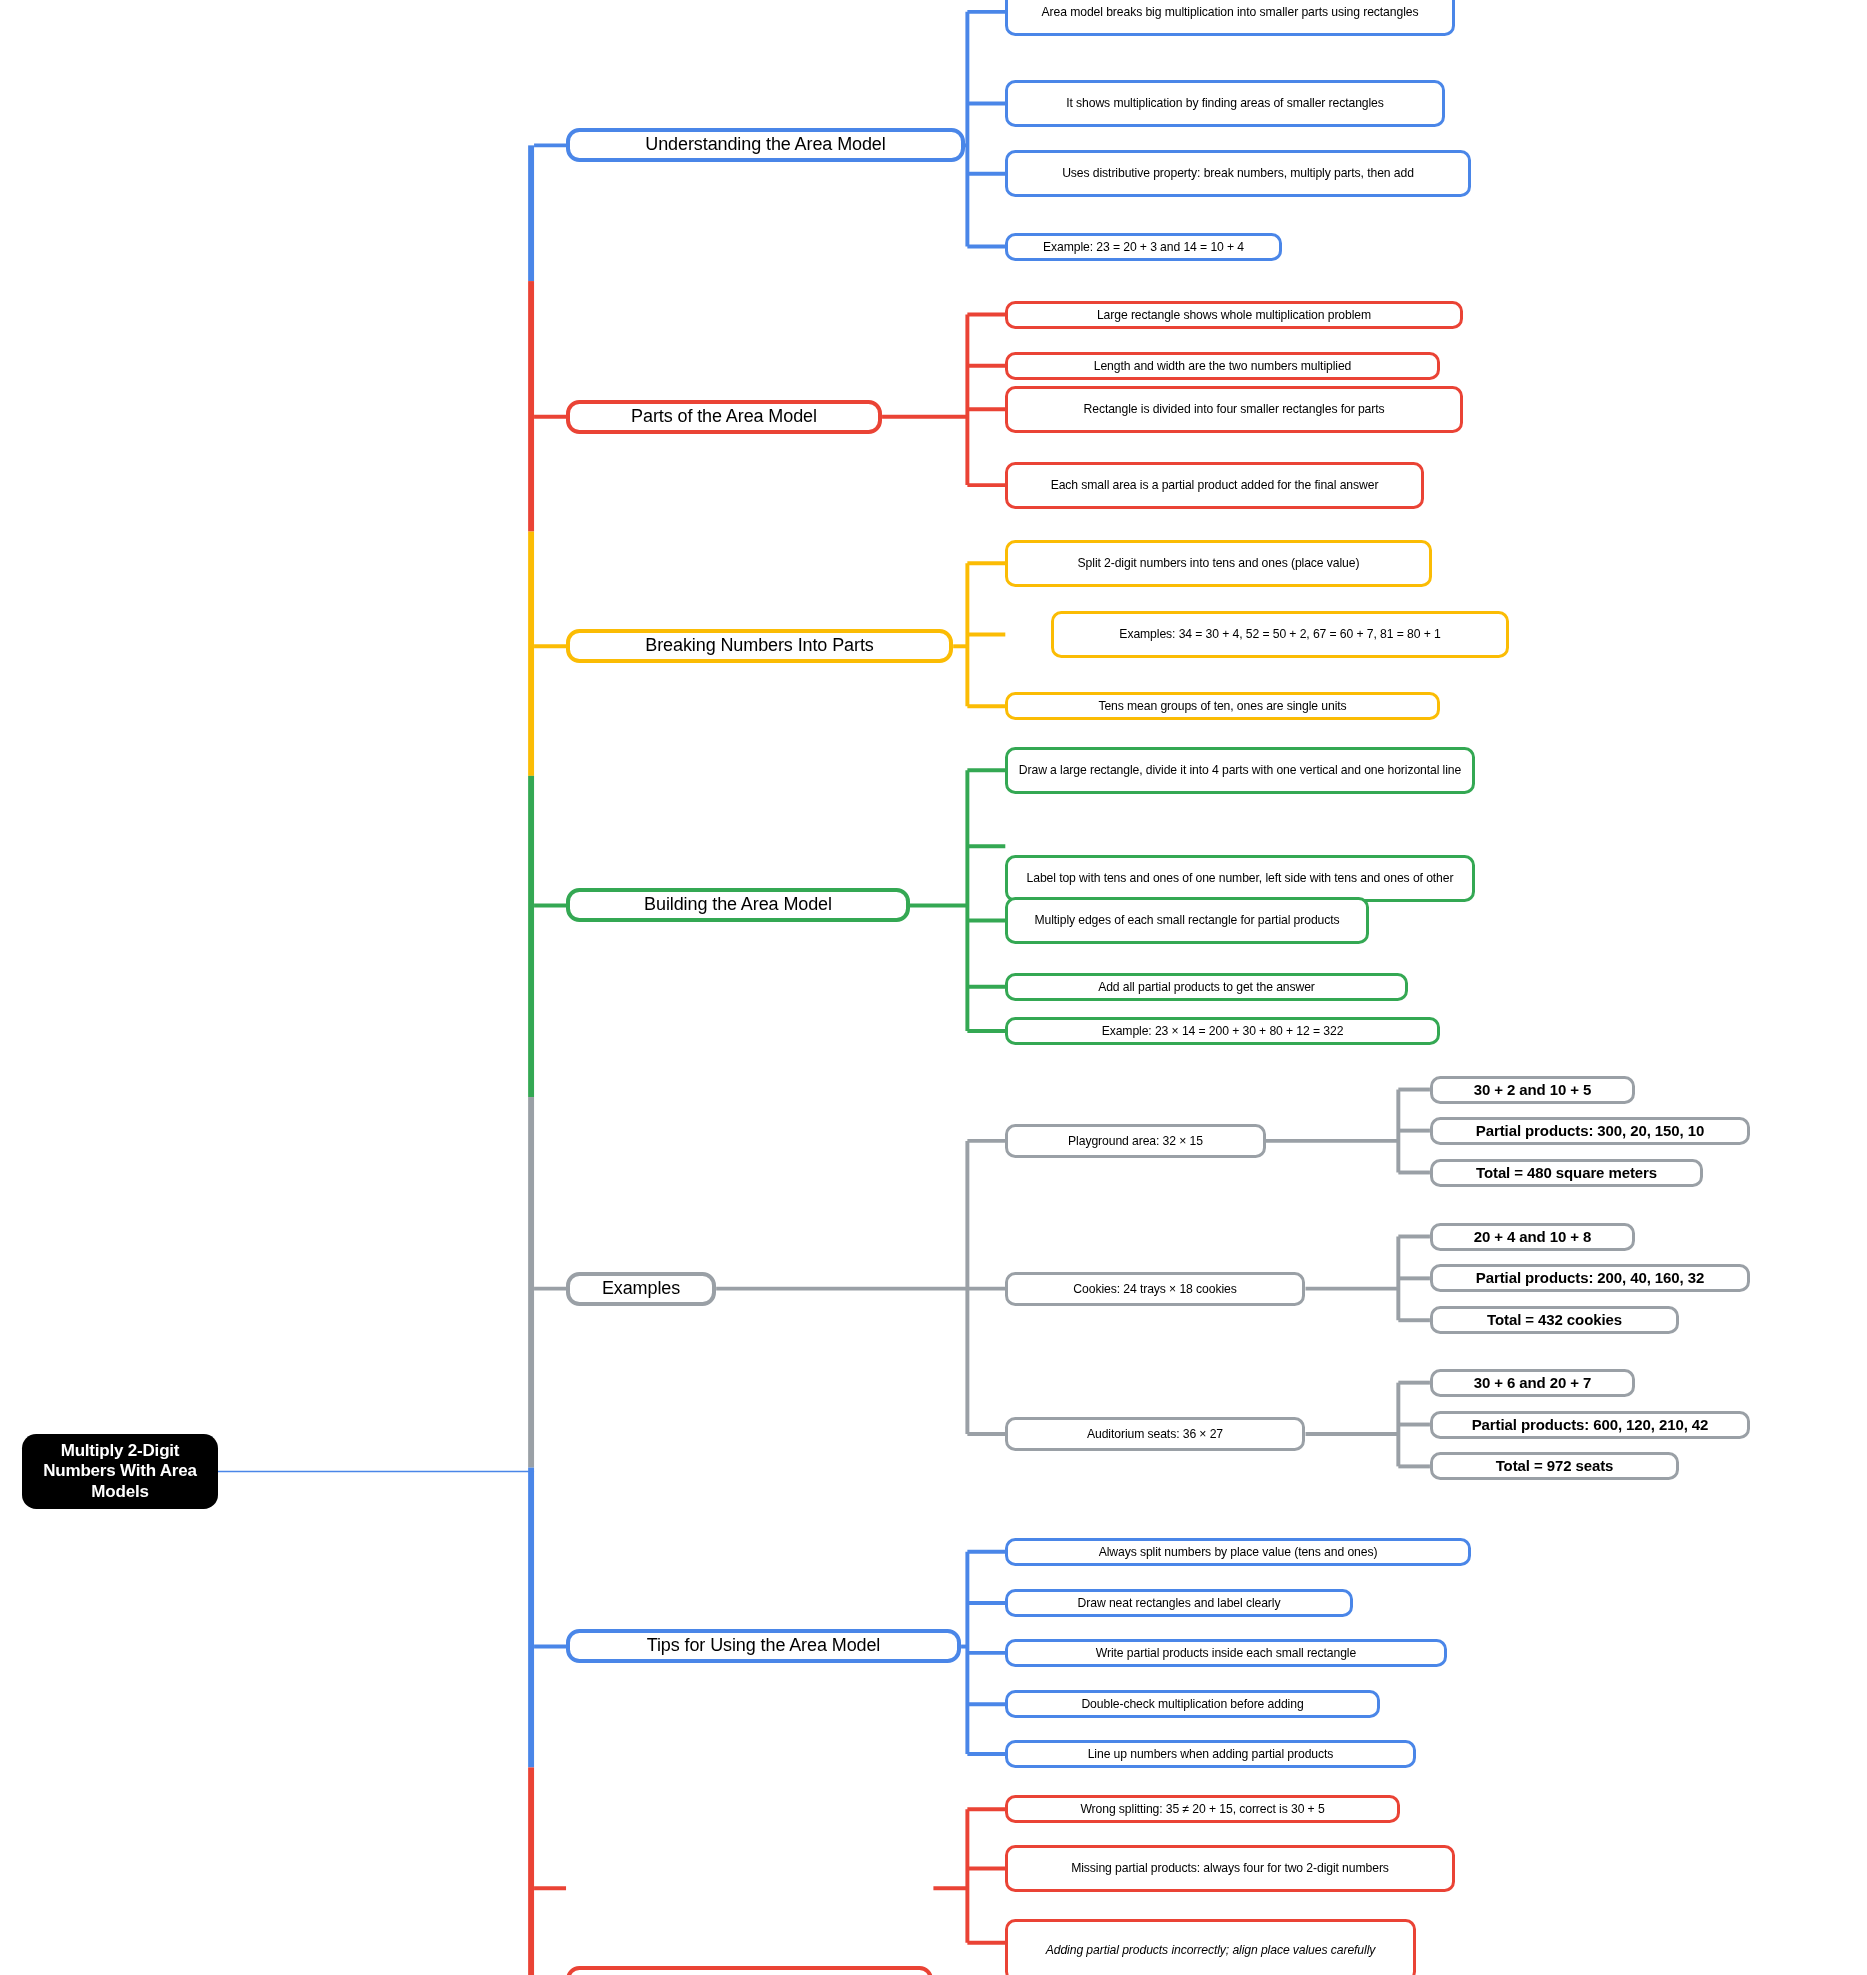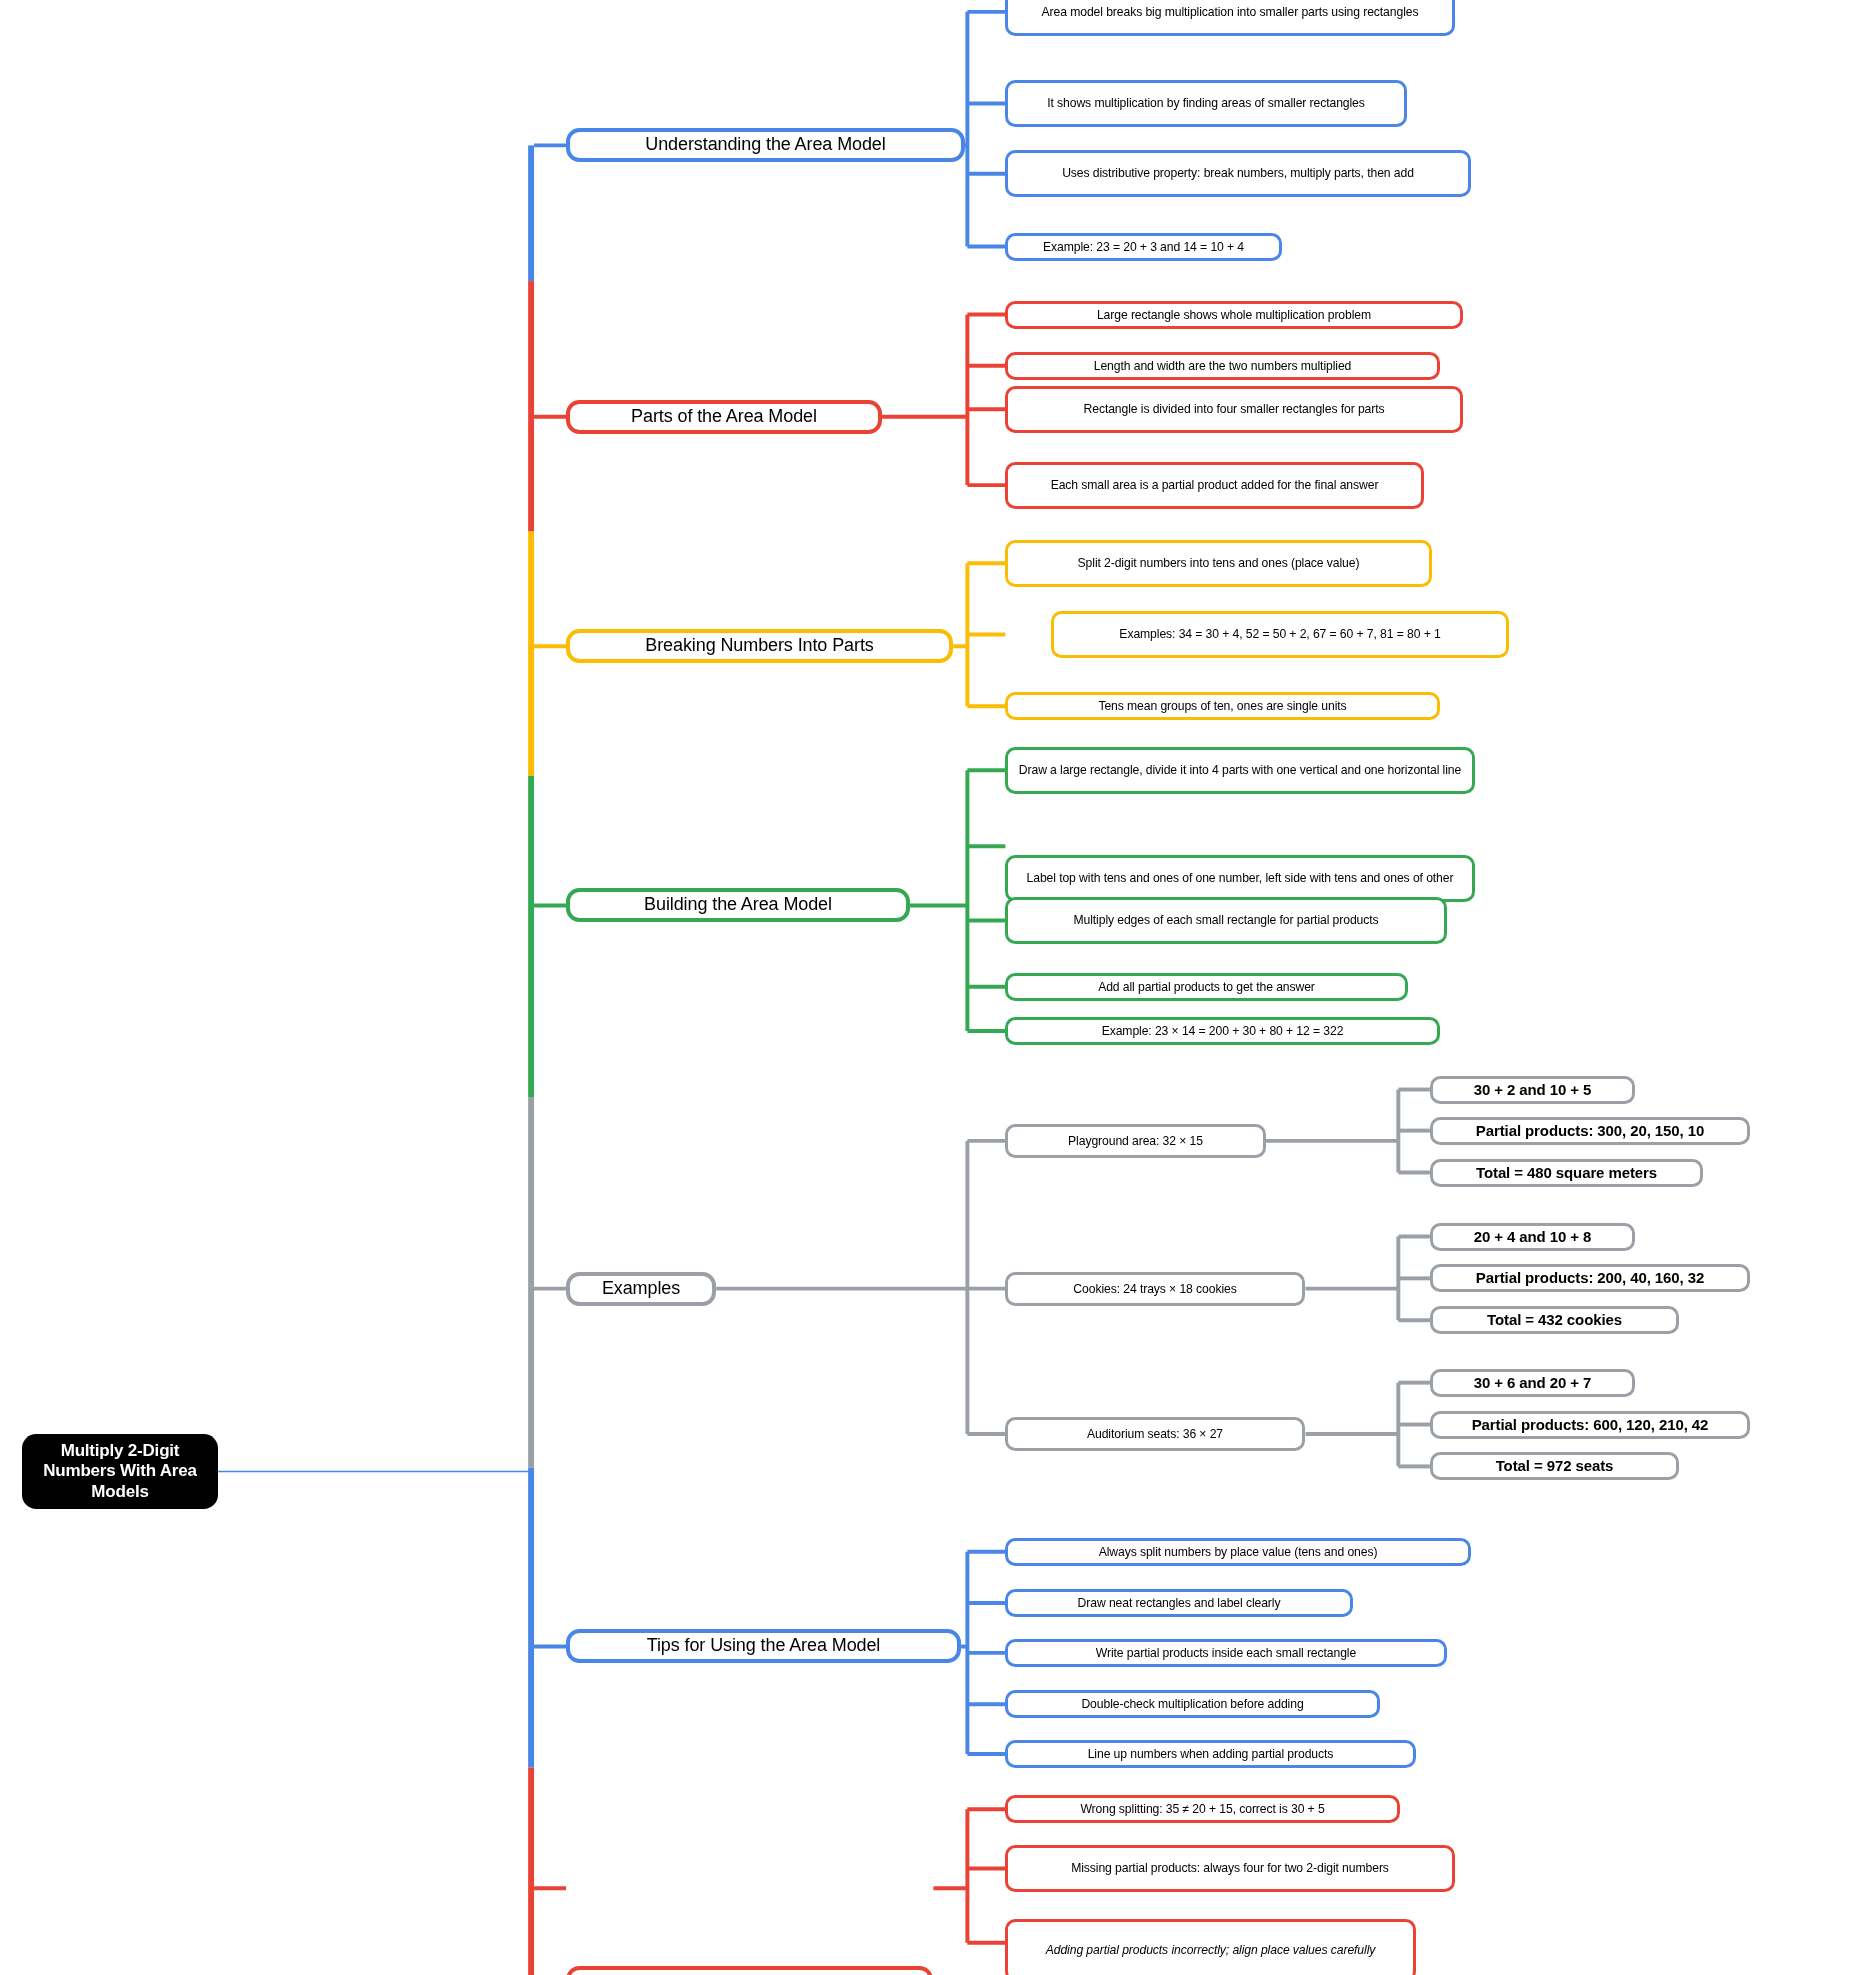--- a/index.html
+++ b/index.html
@@ -167,21 +167,21 @@
 
   <div class="root-node">Multiply 2-Digit Numbers With Area Models</div>
 
   <div id="nodes">
       <div class="node l1" style="left: 566px; top: 128px; width: 399px; height: 34px; border-color: rgb(74, 134, 232);">
         <span>Understanding the Area Model</span>
       </div>
       <div class="node l2" style="left: 1005px; top: -11.5px; width: 450px; height: 47px; border-color: rgb(74, 134, 232);">
         <span>Area model breaks big multiplication into smaller parts using rectangles</span>
       </div>
-      <div class="node l2" style="left: 1005px; top: 80px; width: 402px; height: 47px; border-color: rgb(74, 134, 232);">
+      <div class="node l2" style="left: 1005px; top: 80px; width: 440px; height: 47px; border-color: rgb(74, 134, 232);">
         <span>It shows multiplication by finding areas of smaller rectangles</span>
       </div>
       <div class="node l2" style="left: 1005px; top: 150px; width: 466px; height: 47px; border-color: rgb(74, 134, 232);">
         <span>Uses distributive property: break numbers, multiply parts, then add</span>
       </div>
       <div class="node l2" style="left: 1005px; top: 233px; width: 277px; height: 28px; border-color: rgb(74, 134, 232);">
         <span>Example: 23 = 20 + 3 and 14 = 10 + 4</span>
       </div>
       <div class="node l1" style="left: 566px; top: 400px; width: 316px; height: 34px; border-color: rgb(234, 67, 53);">
         <span>Parts of the Area Model</span>
@@ -212,21 +212,21 @@
       </div>
       <div class="node l1" style="left: 566px; top: 888px; width: 344px; height: 34px; border-color: rgb(52, 168, 83);">
         <span>Building the Area Model</span>
       </div>
       <div class="node l2" style="left: 1005px; top: 747px; width: 470px; height: 47px; border-color: rgb(52, 168, 83);">
         <span>Draw a large rectangle, divide it into 4 parts with one vertical and one horizontal line</span>
       </div>
       <div class="node l2" style="left: 1005px; top: 855px; width: 470px; height: 47px; border-color: rgb(52, 168, 83);">
         <span>Label top with tens and ones of one number, left side with tens and ones of other</span>
       </div>
-      <div class="node l2" style="left: 1005px; top: 897px; width: 442px; height: 47px; border-color: rgb(52, 168, 83);">
+      <div class="node l2" style="left: 1005px; top: 897px; width: 364px; height: 47px; border-color: rgb(52, 168, 83);">
         <span>Multiply edges of each small rectangle for partial products</span>
       </div>
       <div class="node l2" style="left: 1005px; top: 973px; width: 403px; height: 28px; border-color: rgb(52, 168, 83);">
         <span>Add all partial products to get the answer</span>
       </div>
       <div class="node l2" style="left: 1005px; top: 1017px; width: 435px; height: 28px; border-color: rgb(52, 168, 83);">
         <span>Example: 23 × 14 = 200 + 30 + 80 + 12 = 322</span>
       </div>
       <div class="node l1" style="left: 566px; top: 1272px; width: 150px; height: 34px; border-color: rgb(154, 160, 166); align-items: center;">
         <span>Examples</span>

